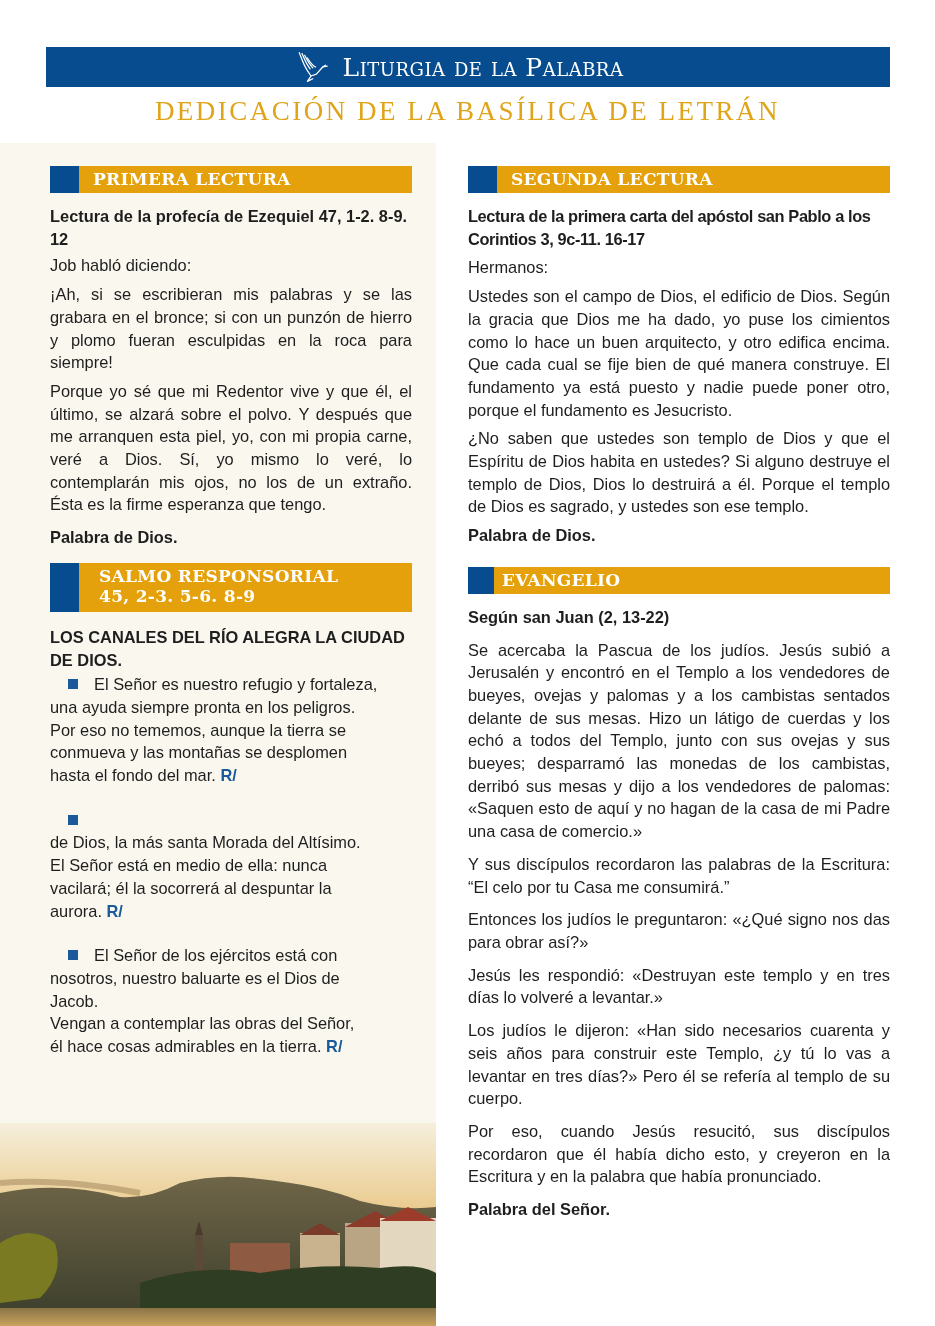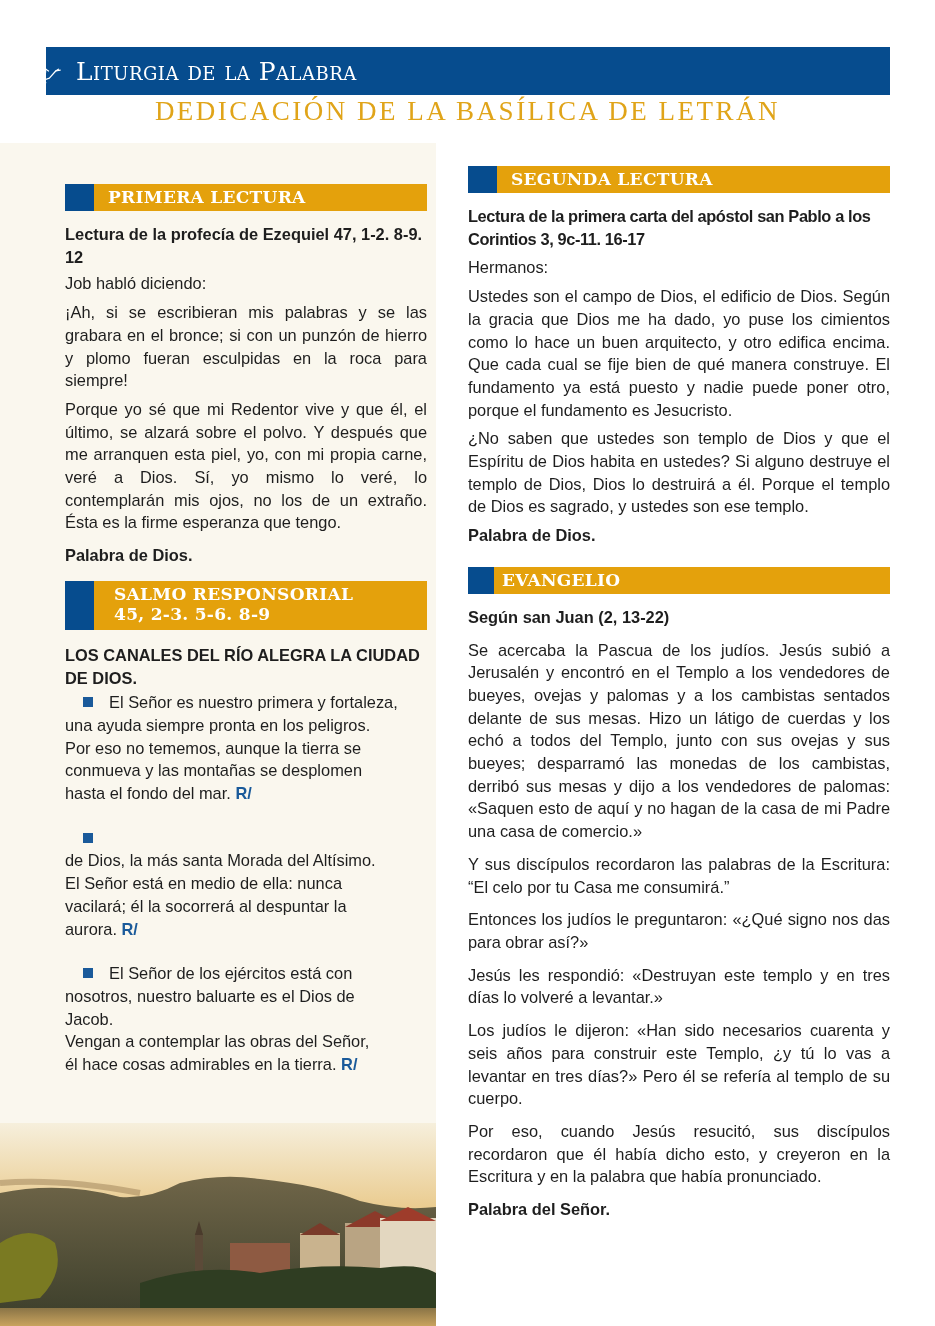--- a/index.html
+++ b/index.html
@@ -1,41 +1,41 @@
 <!DOCTYPE html>
 <html><head>
 <meta charset="utf-8">
 <style>
   * { box-sizing: border-box; margin: 0; padding: 0; }
   html, body { width: 935px; height: 1326px; background: #ffffff; overflow: hidden; }
   body { position: relative; font-family: "DejaVu Sans", sans-serif; color: #1e1e1e; }
 
   .banner {
-    position: absolute; left: 46px; top: 47px; width: 844px; height: 48px;
-    background: #064c8e; display: flex; align-items: center; justify-content: flex-start;
+    position: absolute; left: 46px; top: 47px; width: 844px; height: 40px;
+    background: #064c8e; display: flex; align-items: center; justify-content: center;
   }
   .banner .dove { width: 36px; height: 36px; margin-right: 14px; margin-left: -20px; }
   .banner .title {
     font-family: "DejaVu Serif", serif; color: #ffffff; font-size: 25px;
     font-variant: small-caps; letter-spacing: 0.5px; font-weight: normal;
   }
   .subtitle {
     position: absolute; left: 0; top: 96px; width: 935px; text-align: center;
     font-family: "Liberation Serif", serif; color: #e0a419; font-size: 27px; letter-spacing: 2.5px;
   }
 
   .left-bg {
     position: absolute; left: 0; top: 143px; width: 436px; height: 1183px; background: #faf7ee;
   }
   .photo {
     position: absolute; left: 0; top: 1123px; width: 436px; height: 203px; overflow: hidden;
   }
 
   .col { position: absolute; }
-  .col.left { left: 65px; top: 166px; width: 362px; margin-top: 18px; }
+  .col.left { left: 50px; top: 166px; width: 362px; }
   .col.right { left: 468px; top: 166px; width: 422px; }
 
   .sec-head {
     display: flex; height: 27px; margin-bottom: 12px;
   }
   .sec-head .blue { width: 29px; background: #064c8e; flex: none; }
   .sec-head .gold {
     flex: 1; background: #e4a10c; color: #ffffff;
     font-family: "DejaVu Serif", serif; font-weight: bold; font-size: 17px;
     padding-left: 14px; line-height: 27px; font-variant: small-caps; letter-spacing: 0.3px;
@@ -131,21 +131,21 @@
     <div class="sec-head tall">
       <div class="blue"></div>
       <div class="gold">
         <div>SALMO RESPONSORIAL</div>
         <div>45, 2-3. 5-6. 8-9</div>
       </div>
     </div>
     <p class="psalm-refrain">LOS CANALES DEL RÍO ALEGRA LA CIUDAD DE DIOS.</p>
 
     <div class="stanza">
-      <p><span class="bullet"></span><span>El Señor es nuestro primera y fortaleza,</span></p>
+      <p><span class="bullet"></span><span>El Señor es nuestro refugio y fortaleza,</span></p>
       <p>una ayuda siempre pronta en los peligros.</p>
       <p>Por eso no tememos, aunque la tierra se</p>
       <p>conmueva y las montañas se desplomen</p>
       <p><span>hasta el fondo del mar.</span> <span class="rmark">R/</span></p>
     </div>
 
     <div class="stanza">
       <p><span class="bullet"></span></p>
       <p>de Dios, la más santa Morada del Altísimo.</p>
       <p>El Señor está en medio de ella: nunca</p>

